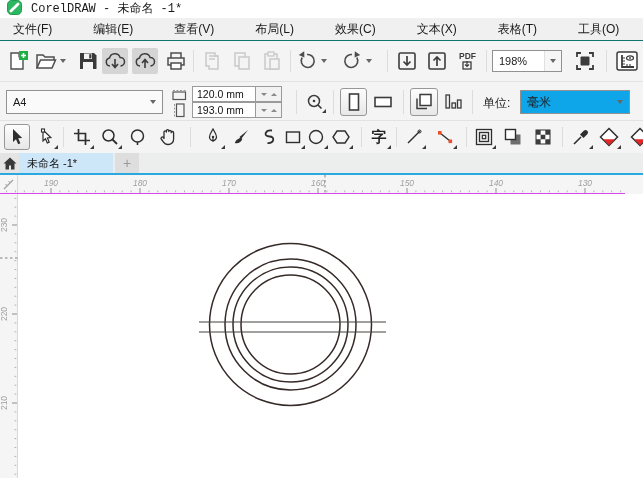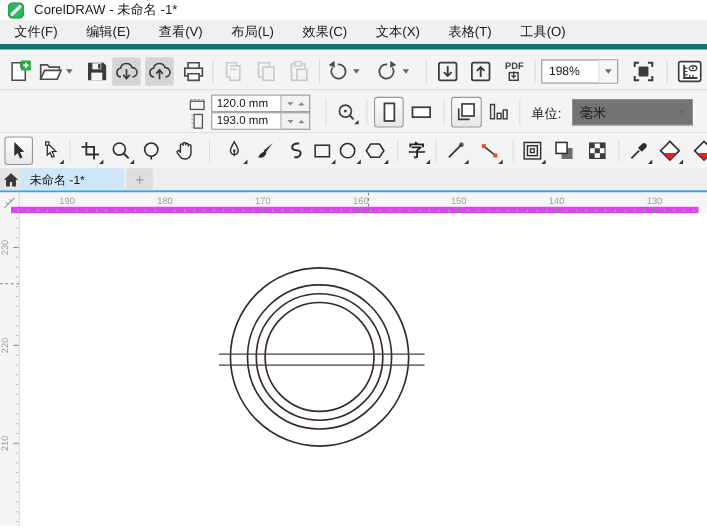--- a/index.html
+++ b/index.html
@@ -1,23 +1,23 @@
 <!DOCTYPE html>
 <html><head>
 <meta charset="utf-8">
 <style>
 * { margin:0; padding:0; box-sizing:border-box; }
 html,body { width:643px; height:482px; overflow:hidden; font-family:"Liberation Sans",sans-serif; background:#fff; }
-.titlebar { height:18px; background:#fff; display:flex; align-items:center; padding-left:7px; }
+.titlebar { height:18px; background:#fff; display:flex; padding-left:7px;font-family:Liberation Mono, monospace; }
 .titlebar .logo { width:15px; height:15px; margin-right:9px; }
 .titlebar .title { font-size:12px; color:#1a1a1a; white-space:nowrap; }
-.menubar { height:22px; background:#f0f0f0; display:flex; align-items:center; font-size:12px; color:#1a1a1a; }
+.menubar { height:22px; background:#f0f0f0; display:flex; align-items:center; font-size:12px; color:#1a1a1a;gap:15px; }
 .menu-item { padding:3px 13px; white-space:nowrap; flex:0 0 auto; }
 .row { position:relative; background:#f4f4f4; }
-.toolbar { height:41px; border-top:5px solid #0f766e; }
+.toolbar { height:41px; border-top:1px solid #0f766e; }
 .propbar { height:39px; border-top:1px solid #e2e2e2; }
 .toolbox { height:33px; border-top:1px solid #e2e2e2; }
 .abs { position:absolute; }
 .btn { position:absolute; width:24px; height:24px; display:flex; align-items:center; justify-content:center; }
 .btn svg { display:block; }
 .pressed { background:linear-gradient(#fdfdfd,#e7e7e7); border:1px solid #979797; border-radius:3px; }
 .pressed-flat { background:#d5d5d5; border-radius:2px; }
 .fly::after { content:""; position:absolute; right:1px; bottom:1px; width:0; height:0; border-left:4px solid transparent; border-bottom:4px solid #3a3a3a; }
 .vsep { position:absolute; width:1px; background:#dcdcdc; }
 .drop { position:absolute; width:12px; height:24px; display:flex; align-items:center; justify-content:center; }
@@ -30,21 +30,21 @@
 .spin .c { width:0; height:0; border-left:3px solid transparent; border-right:3px solid transparent; }
 .spin .dn { border-top:3.5px solid #888; }
 .spin .up { border-bottom:3.5px solid #888; }
 .label { position:absolute; font-size:12px; color:#1a1a1a; }
 .tabbar { height:22px; background:#eceded; position:relative; border-bottom:2px solid #2aa9e0; }
 .hometab { position:absolute; left:0; top:0; width:19px; height:20px; display:flex; align-items:center; justify-content:center; background:#e4e4e4; }
 .doctab { position:absolute; left:19px; top:0; width:94px; height:20px; background:#cde7f8; font-size:11px; color:#111; display:flex; align-items:center; padding-left:8px; white-space:nowrap; }
 .plustab { position:absolute; left:115px; top:0; width:24px; height:20px; background:#dedede; color:#9a9a9a; font-size:14px; display:flex; align-items:center; justify-content:center; }
 .rulerrow { height:19px; position:relative; background:#f5f5f5; }
 .rcorner { position:absolute; left:0; top:0; width:18px; height:19px; border-right:1px solid #d8d8d8; }
-.hruler { position:absolute; left:10px; top:0; width:625px; height:19px; border-bottom:6px solid #d946ef; }
+.hruler { position:absolute; left:0; top:0; width:625px; height:19px; border-bottom:1px solid #d946ef;font-style:italic; }
 .mainarea { position:relative; height:284px; }
 .vruler { position:absolute; left:0; top:0; width:18px; height:284px; background:#f5f5f5; border-right:1px solid #d8d8d8; }
 .canvas { position:absolute; left:19px; top:0; width:624px; height:284px; background:#fff; }
 </style>
 </head>
 <body>
 
 <div class="titlebar">
   <svg class="logo" viewBox="0 0 16 16">
       <rect x="0.5" y="0.5" width="15" height="15" rx="4.5" fill="#2cb860"></rect>
@@ -188,20 +188,24 @@
         <rect x="2" y="3" width="20" height="18" rx="2" fill="#fff" stroke="#3c3c3c" stroke-width="1.5"></rect>
         <path d="M7 6 v12 h12" fill="none" stroke="#3c3c3c" stroke-width="1.8"></path>
         <path d="M7 9 h3 M7 12 h3 M7 15 h3 M12 18 v-3 M15 18 v-3" stroke="#3c3c3c" stroke-width="1.1"></path>
         <ellipse cx="15" cy="9" rx="3.5" ry="2.2" fill="none" stroke="#3c3c3c" stroke-width="1.2"></ellipse>
         <circle cx="15" cy="9" r="0.9" fill="#3c3c3c"></circle>
       </svg>
   </span>
 </div>
 
 <div class="row propbar">
+  <span class="combo" style="left:6px;top:8px;width:157px;height:24px;background:#fafafa;">
+    <span class="txt">A4</span>
+    <span style="margin-right:6px;" class="caret"></span>
+  </span>
   <svg class="abs" style="left:172px;top:8px;" width="15" height="11" viewBox="0 0 15 11">
       <rect x="1" y="2" width="12.5" height="7.5" fill="none" stroke="#555" stroke-width="1.2"></rect>
       <path d="M1 0.5 h12.5" stroke="#999" stroke-width="1" stroke-dasharray="2,1.5"></path>
     </svg>
   <svg class="abs" style="left:174px;top:21px;" width="11" height="15" viewBox="0 0 11 15">
       <rect x="2.5" y="1" width="7.5" height="12.5" fill="none" stroke="#555" stroke-width="1.2"></rect>
       <path d="M0.5 1 v12.5" stroke="#999" stroke-width="1" stroke-dasharray="2,1.5"></path>
     </svg>
   <span class="field" style="left:192px;top:4px;width:64px;height:16px;">
       <span>120.0 mm</span>
@@ -245,21 +249,21 @@
   </span>
   <span class="btn" style="left:441px;top:8px;">
     <svg width="20" height="20" viewBox="0 0 20 20">
         <rect x="3" y="3" width="3.5" height="13" fill="none" stroke="#3c3c3c" stroke-width="1.3"></rect>
         <rect x="9" y="11" width="3.5" height="5" fill="none" stroke="#3c3c3c" stroke-width="1.3"></rect>
         <rect x="14.5" y="8" width="3.5" height="8" fill="none" stroke="#3c3c3c" stroke-width="1.3"></rect>
       </svg>
   </span>
   <span class="vsep" style="left:472px;top:8px;height:24px;"></span>
   <span class="label" style="left:483px;top:13px;">单位:</span>
-  <span class="combo" style="left:520px;top:8px;width:110px;height:24px;background:#737373;">
+  <span class="combo" style="left:520px;top:8px;width:110px;height:24px;background:#0ea5e9;">
     <span class="txt" style="font-size:12px;">毫米</span>
     <span style="margin-right:6px;" class="caret"></span>
   </span>
 </div>
 
 <div class="row toolbox">
   <span class="btn pressed" style="left:4px;top:3px;width:26px;height:26px;">
     <svg width="18" height="18" viewBox="0 0 18 18">
         <path d="M5 1 v13 l3-2.8 l2.2 5 l2.2-1 l-2.2-5 l4-0.3 z" fill="#2e2e2e"></path>
       </svg>

